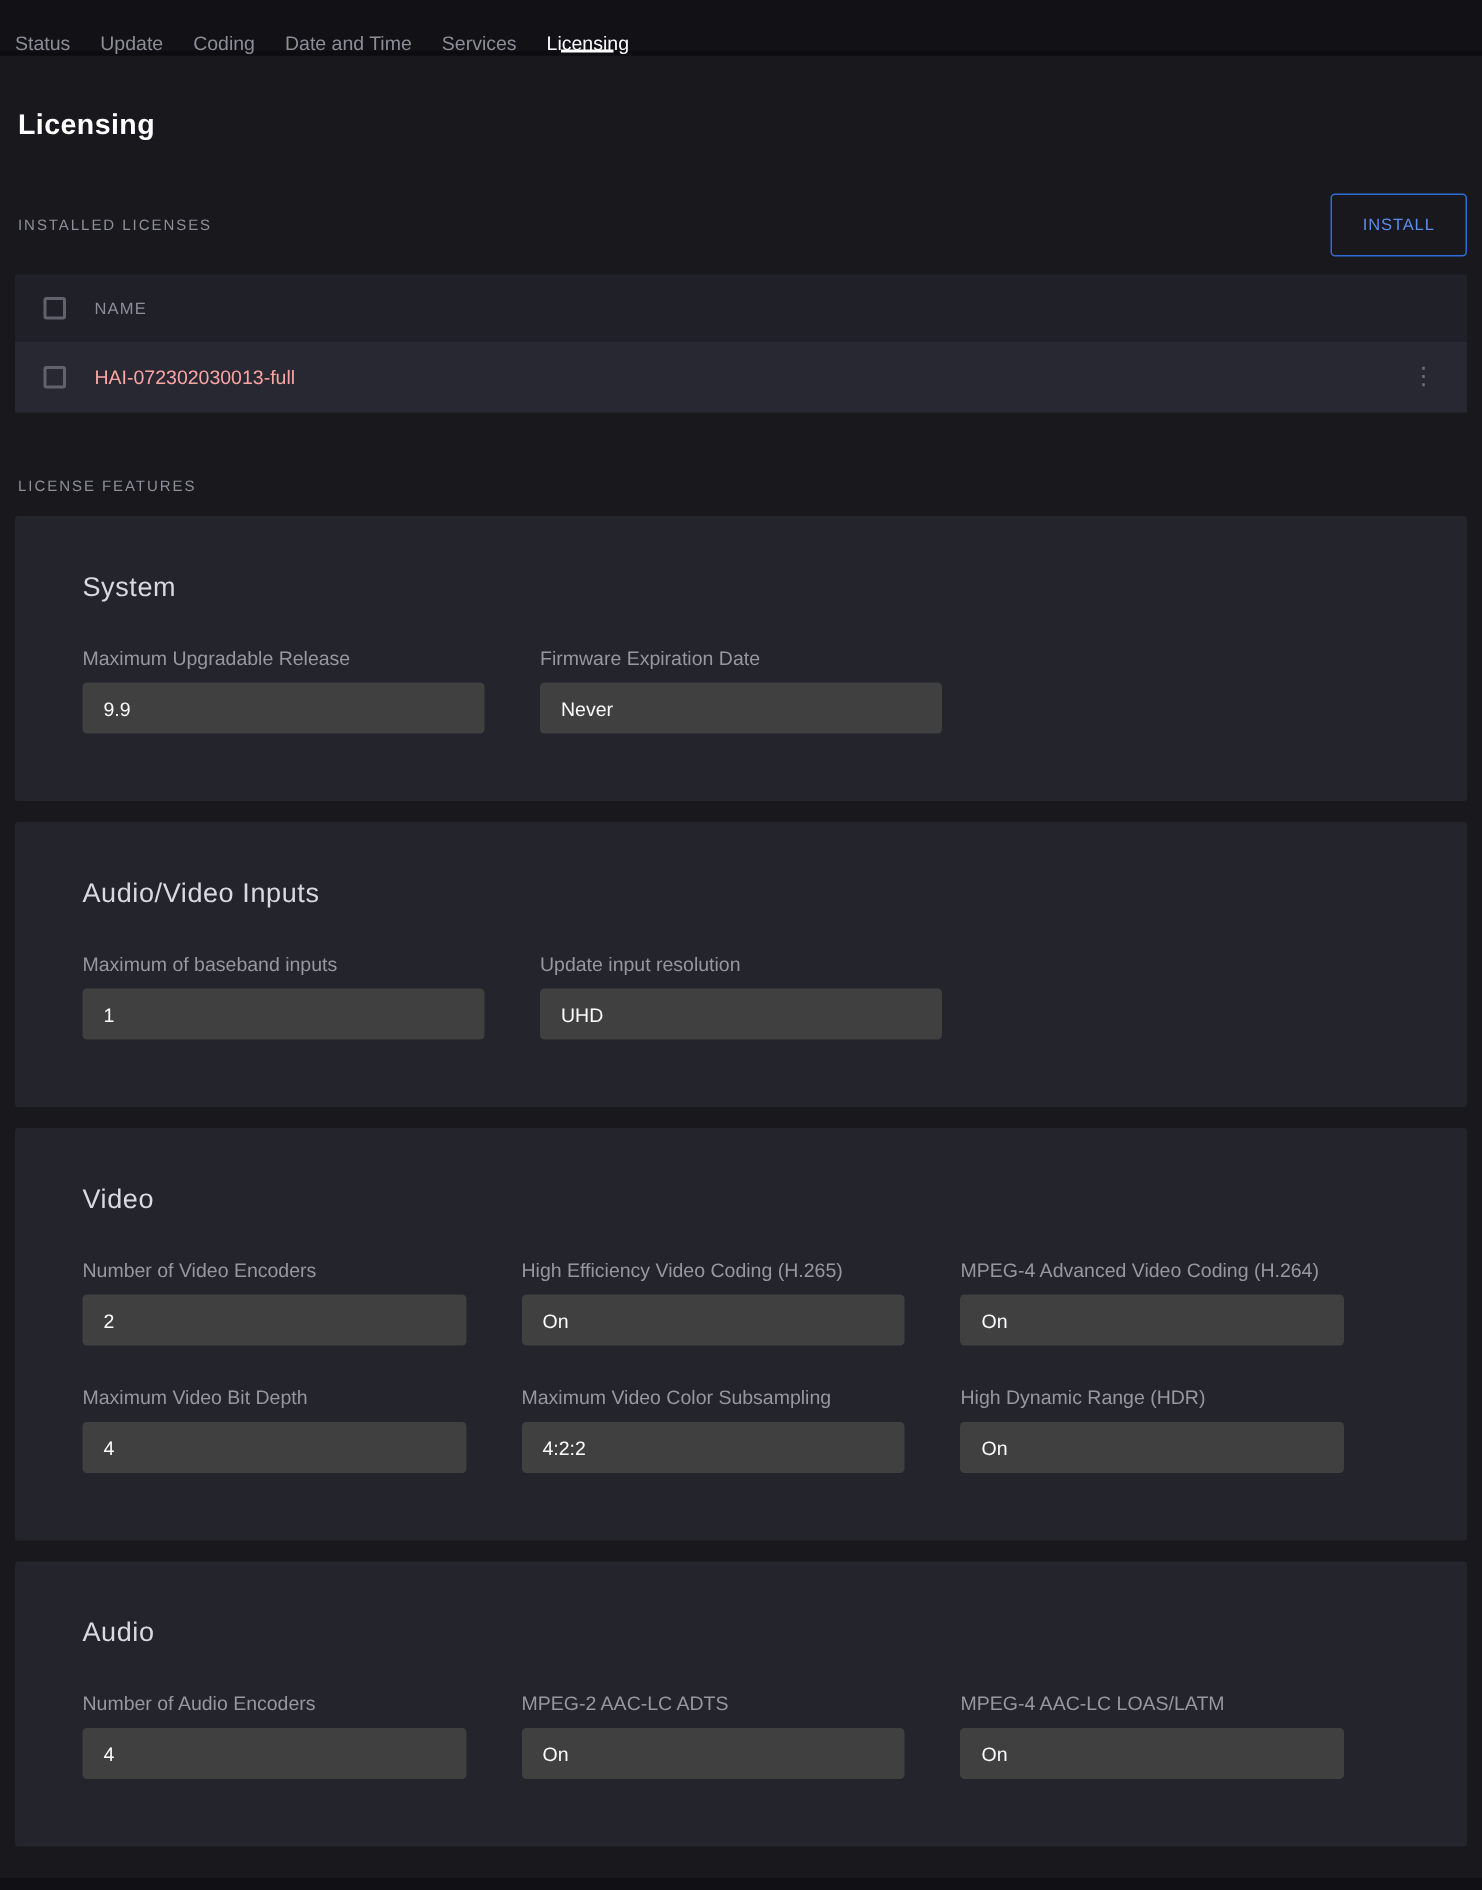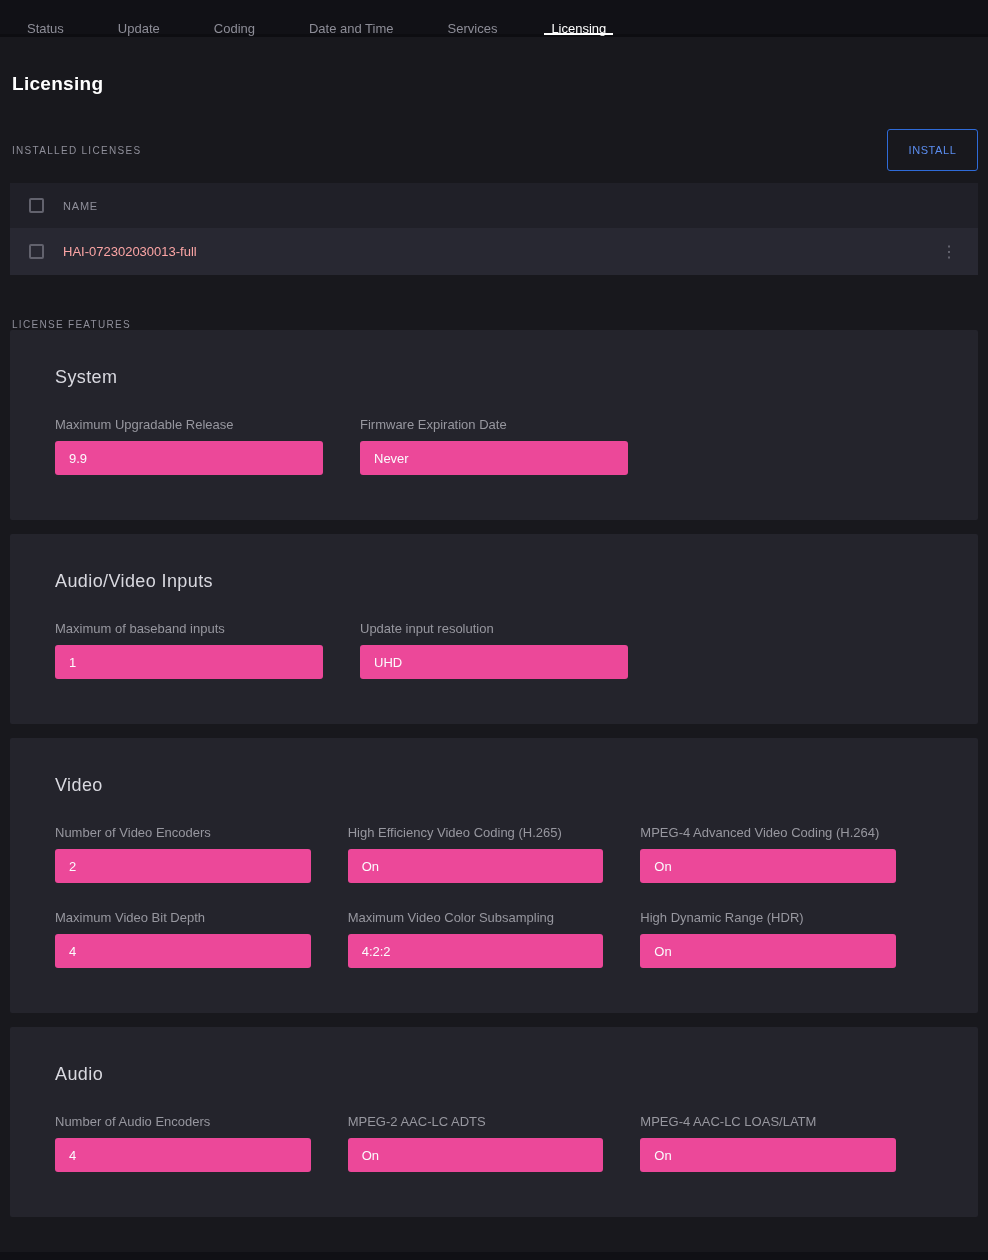--- a/index.html
+++ b/index.html
@@ -9,21 +9,21 @@
     font-family:"Liberation Sans", sans-serif;
     background:#18181d;
   }
 
   
   .top-nav {
     height:37px; background:#111116; display:flex; align-items:stretch;
     border-bottom:3px solid #0d0d11;
   }
   .tab {
-    display:flex; align-items:center; padding:0 27px; position:relative;
+    display:flex; align-items:center; padding:0 10px; position:relative;
     color:#8d8d97; font-size:13px; cursor:pointer; white-space:nowrap;margin-top:22px;
   }
   .tab.active { color:#ffffff; }
   .tab.active::after {
     content:""; position:absolute; left:20px; right:20px; bottom:-1px;
     height:2px; background:#ffffff;
   }
 
   
   .content { padding:0 10px; }
@@ -65,34 +65,34 @@
   }
   .t-cell-name { margin-left:19px; font-size:13px; color:#fca5a5; }
   .kebab {
     margin-left:auto; color:#6d6d78; font-size:16px; line-height:1;
     padding:4px 2px; cursor:pointer;
   }
 
   
   .features-label { margin-top:44px; }
   .card {
-    background:#24242c; border-radius:2px;
+    margin-top:14px; background:#24242c; border-radius:2px;
     padding:37px 45px 45px 45px;
   }
   .card + .card { margin-top:14px; }
   .card-title {
     font-size:18px; font-weight:400; color:#d9d9e0; letter-spacing:0.4px;
     margin-bottom:29px;
   }
   .field-row { display:flex; }
   .field-row + .field-row { margin-top:27px; }
   .field { width:268px; margin-right:37px; }
   .field-label { font-size:13px; color:#97979f; margin-bottom:9px; white-space:nowrap; }
   .field-value {
-    height:34px; background:#ec4899; border-radius:3px;
+    height:34px; background:#404040; border-radius:3px;
     display:flex; align-items:center; padding:0 14px;
     font-size:13px; color:#fbfbfd;
   }
 
   .page-footer { position:absolute; left:0; right:0; bottom:0; height:8px; background:#101015; }
 </style>
 </head>
 <body>
 
 <nav class="top-nav">

